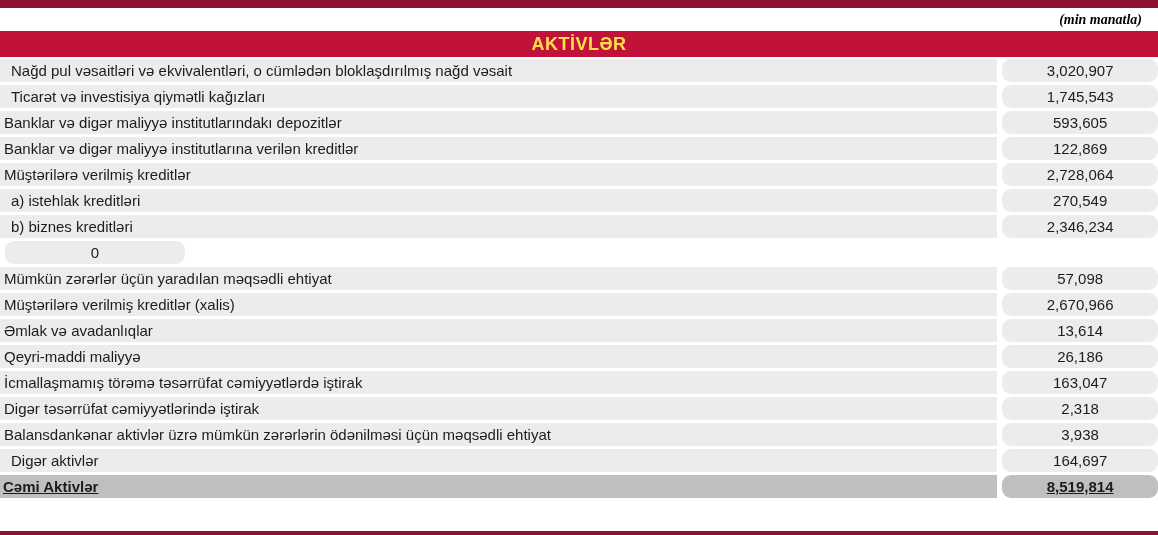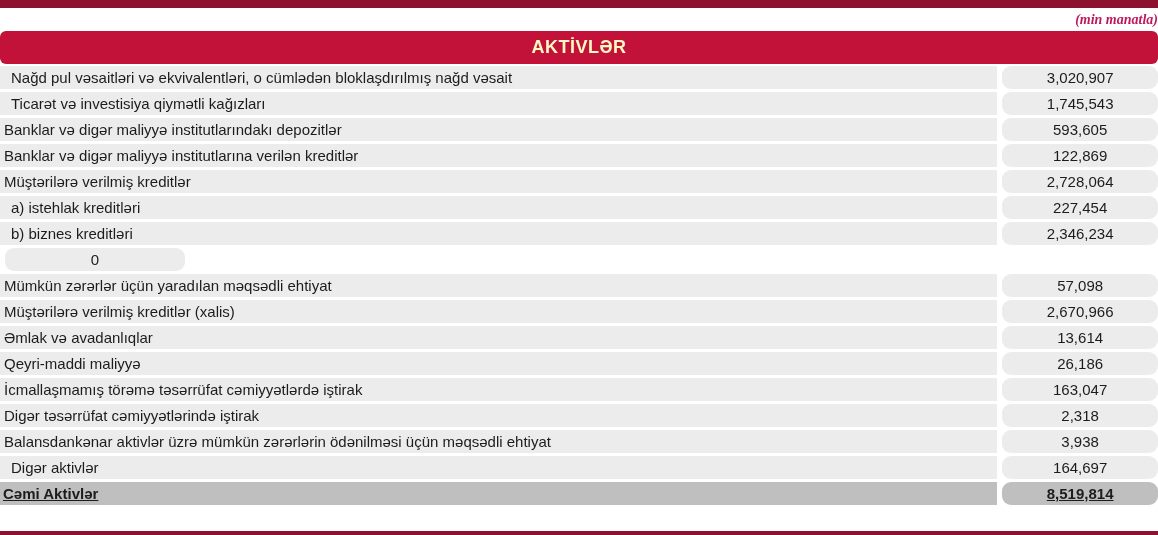--- a/index.html
+++ b/index.html
@@ -16,32 +16,31 @@
     width:1158px;height:535px;
     background:#ffffff;
     font-family:"Liberation Sans","DejaVu Sans",sans-serif;
     color:var(--text);
     overflow:hidden;
   }
   .top-rule{height:8px;width:100%;background:var(--rule-red);}
   .bottom-rule{position:absolute;left:0;bottom:0;height:4px;width:100%;background:var(--rule-red);}
   .unit-note{
     height:23px;line-height:23px;
-    text-align:right;padding-right:0;
+    text-align:right;padding-right:16px;
     font-family:"Liberation Serif","DejaVu Serif",serif;
-    font-style:italic;font-weight:bold;font-size:14px;color:#be185d;
+    font-style:italic;font-weight:bold;font-size:14px;color:#000000;
   }
   .table-header{
-    height:33px;
+    height:26px;
     background:var(--header-red);
-    color:#fef9c3;
+    color:#fde047;
     font-size:18px;font-weight:bold;
     display:flex;align-items:center;justify-content:center;
     letter-spacing:.5px;
-    border-radius:6px;
   }
   .rows{margin-top:2px;}
   .row{
     display:flex;
     height:23px;
     margin-bottom:3px;
   }
   .cell-label{
     width:1152px;
     background:var(--row-gray);
@@ -100,21 +99,21 @@
     <div class="cell-value">122,869</div>
   </div>
 
   <div class="row indent-0">
     <div class="cell-label">Müştərilərə verilmiş kreditlər</div>
     <div class="cell-value">2,728,064</div>
   </div>
 
   <div class="row indent-1">
     <div class="cell-label">a) istehlak kreditləri</div>
-    <div class="cell-value">227,454</div>
+    <div class="cell-value">270,549</div>
   </div>
 
   <div class="row indent-1">
     <div class="cell-label">b) biznes kreditləri</div>
     <div class="cell-value">2,346,234</div>
   </div>
 
 
   <div class="row indent-1">
     <div class="cell-value">0</div>

